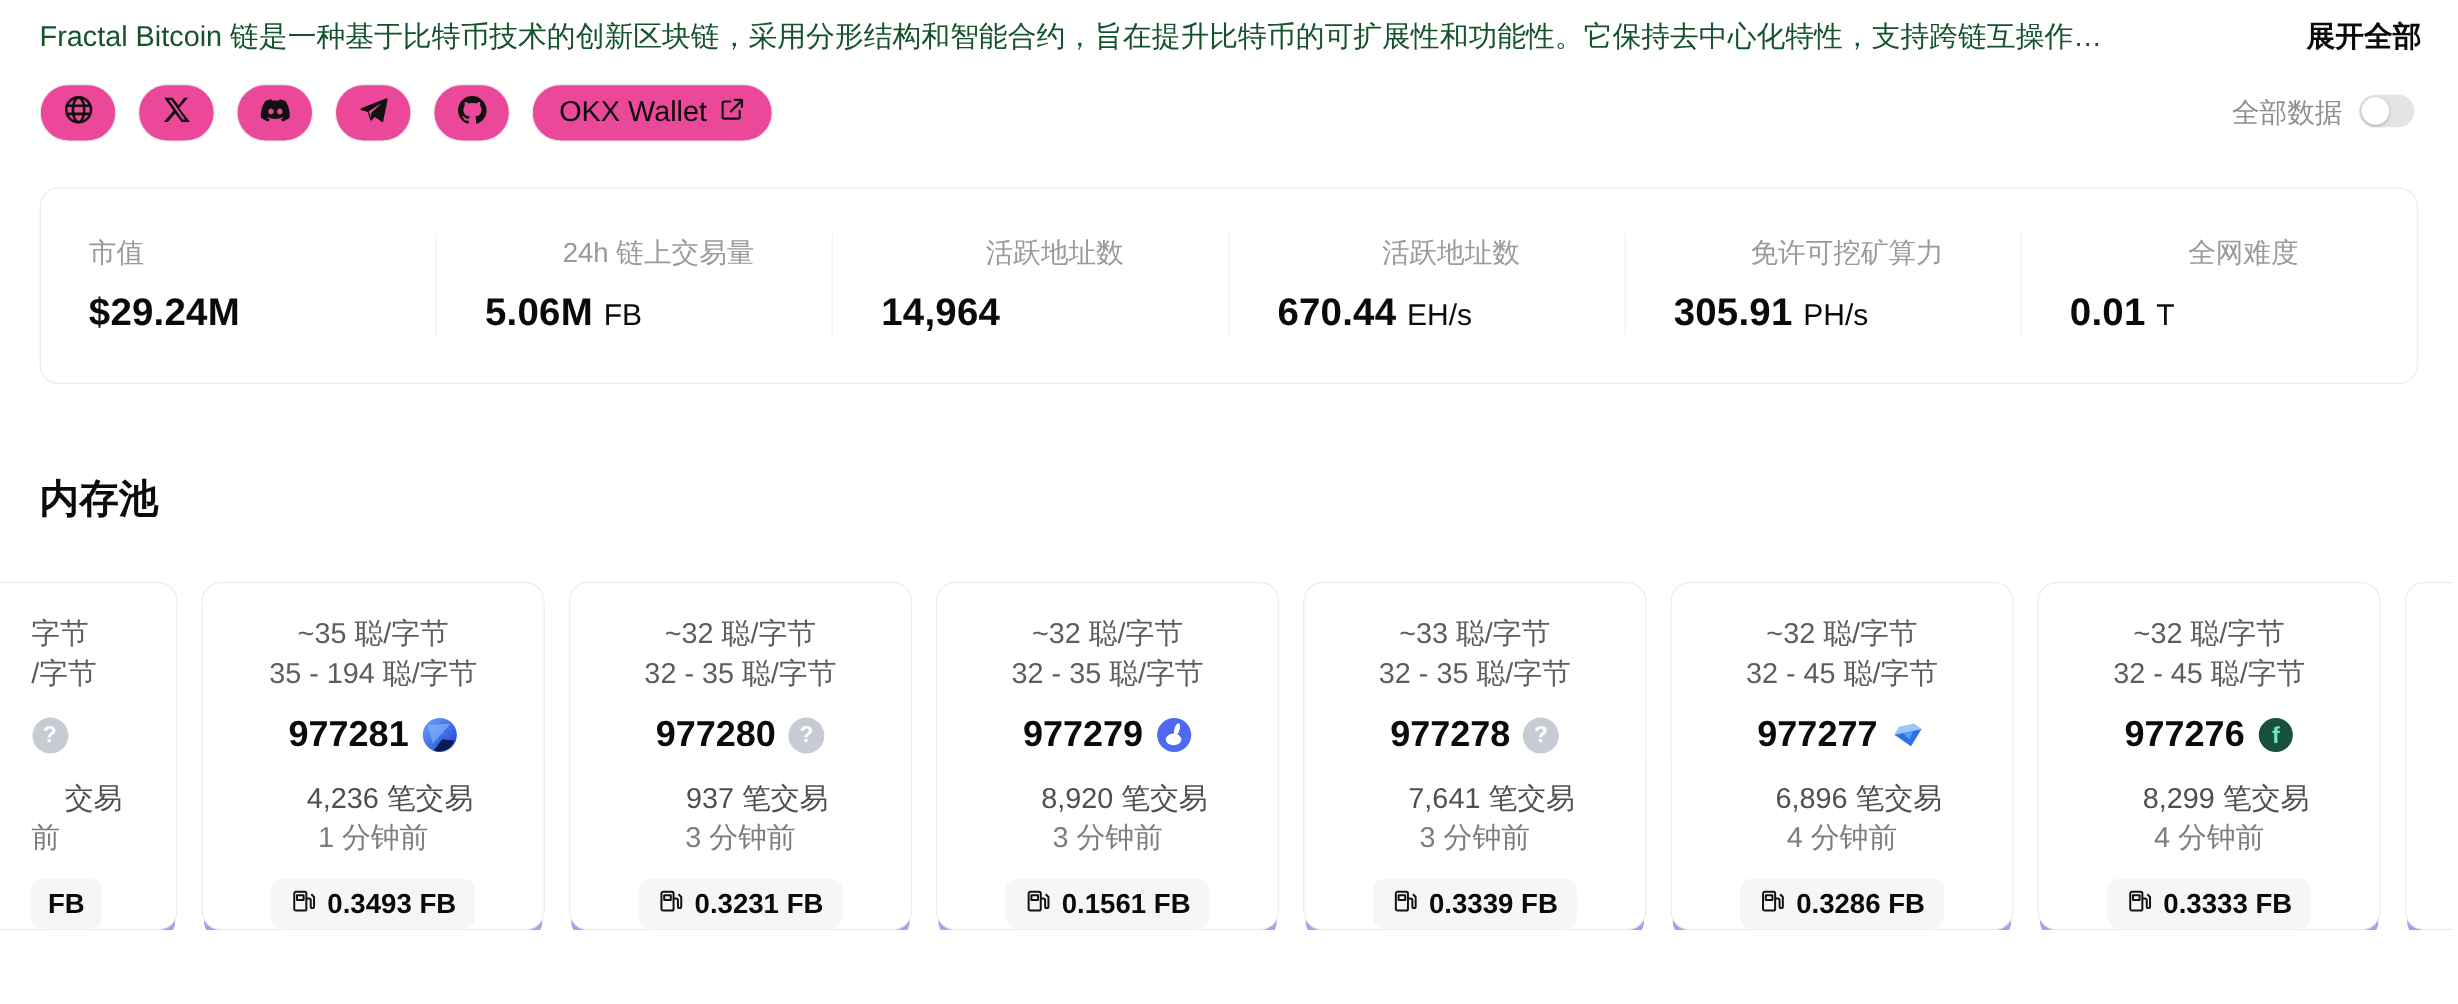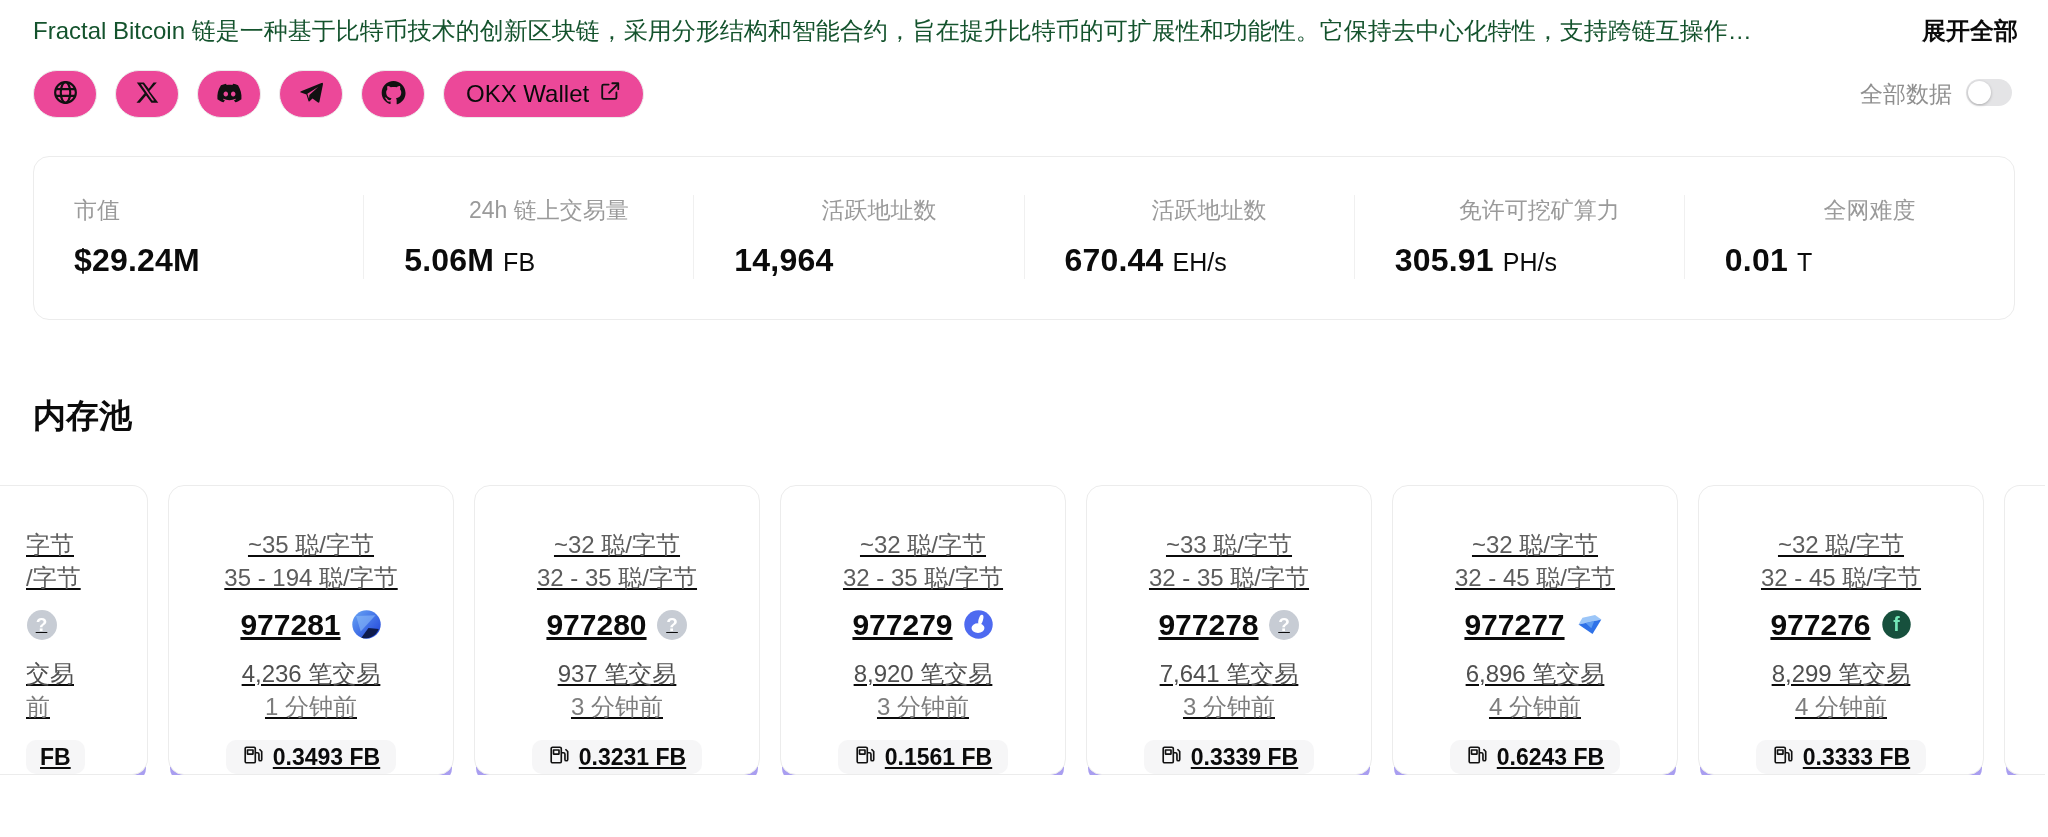--- a/index.html
+++ b/index.html
@@ -32,29 +32,29 @@
   .stat-label { font-size:23px; color:#9a9a9a; }
   .stat-value-row { margin-top:16px; display:flex; align-items:baseline; gap:9px; }
   .stat-value { font-size:32px; font-weight:700; letter-spacing:.2px; }
   .stat-unit { font-size:25px; font-weight:400; color:#0b0b0b; }
 
   
   .section-title { margin:74px 0 0 33px; font-size:33px; font-weight:700; }
   .cards-row { margin-top:46px; display:flex; gap:20px; align-items:stretch; width:2048px; overflow:hidden; }
   .mcard { width:286px; height:290px; background:#fff; border:1.5px solid #ececec; border-radius:16px;
     box-shadow:0 9px 0 -2px #a99ef0; display:flex; flex-direction:column; align-items:center;
-    padding-top:42px; flex:0 0 auto; cursor:pointer;text-decoration:underline; }
+    padding-top:26px; flex:0 0 auto; cursor:pointer; }
   .fee-avg, .fee-range { font-size:24px; line-height:33px; color:#5d5d5d; }
   .block-line { margin-top:13px; display:flex; align-items:center; gap:10px; height:44px; }
   .block-num { font-size:30px; font-weight:700; color:#0b0b0b; }
   .bicon { width:31px; height:31px; display:flex; align-items:center; justify-content:center; }
   .bicon svg { width:31px; height:31px; }
   .q-circle { width:30px; height:30px; border-radius:50%; background:#c7ccd4; color:#fff;
     font-size:19px; font-weight:700; display:flex; align-items:center; justify-content:center; }
-  .tx-count { margin-top:15px; font-size:24px; line-height:33px; color:#4f4f4f; }
+  .tx-count { margin-top:15px; font-size:24px; line-height:33px; color:#4f4f4f;margin-left:28px; }
   .time-ago { font-size:24px; line-height:33px; color:#7d7d7d; }
   .fee-chip { margin-top:17px; background:#f6f6f7; border-radius:10px; height:42px;
     display:flex; align-items:center; gap:9px; padding:0 16px; }
   .fee-chip svg { width:22px; height:22px; }
   .fee-total { font-size:23px; font-weight:700; color:#0b0b0b; }
 
   
   .mcard.partial-left { width:148px; border-left:none; border-top-left-radius:0; border-bottom-left-radius:0;
     align-items:flex-start; padding-left:26px; }
   .mcard.partial-left .fee-chip { padding:0 14px; }
@@ -312,21 +312,21 @@
     <div class="tx-count">6,896 笔交易</div>
     <div class="time-ago">4 分钟前</div>
     <div class="fee-chip">
       <span>
         <svg viewBox="0 0 24 24" fill="none" stroke="#111" stroke-width="1.8" stroke-linejoin="round">
           <rect x="3.5" y="3.5" width="11" height="17" rx="1.5"></rect>
           <rect x="6" y="6.5" width="6" height="4.5"></rect>
           <path d="M14.5 9.5h2.3a1.7 1.7 0 0 1 1.7 1.7v5.6a1.5 1.5 0 0 0 3 0V8.2L19 5.7"></path>
         </svg>
       </span>
-      <span class="fee-total">0.6243 FB</span>
+      <span class="fee-total">0.3286 FB</span>
     </div>
   </div>
 
   <div class="mcard">
     <div class="fee-avg">~32 聪/字节</div>
     <div class="fee-range">32 - 45 聪/字节</div>
     <div class="block-line">
       <span class="block-num">977276</span>
       <span class="bicon">
         <svg viewBox="0 0 24 24">

